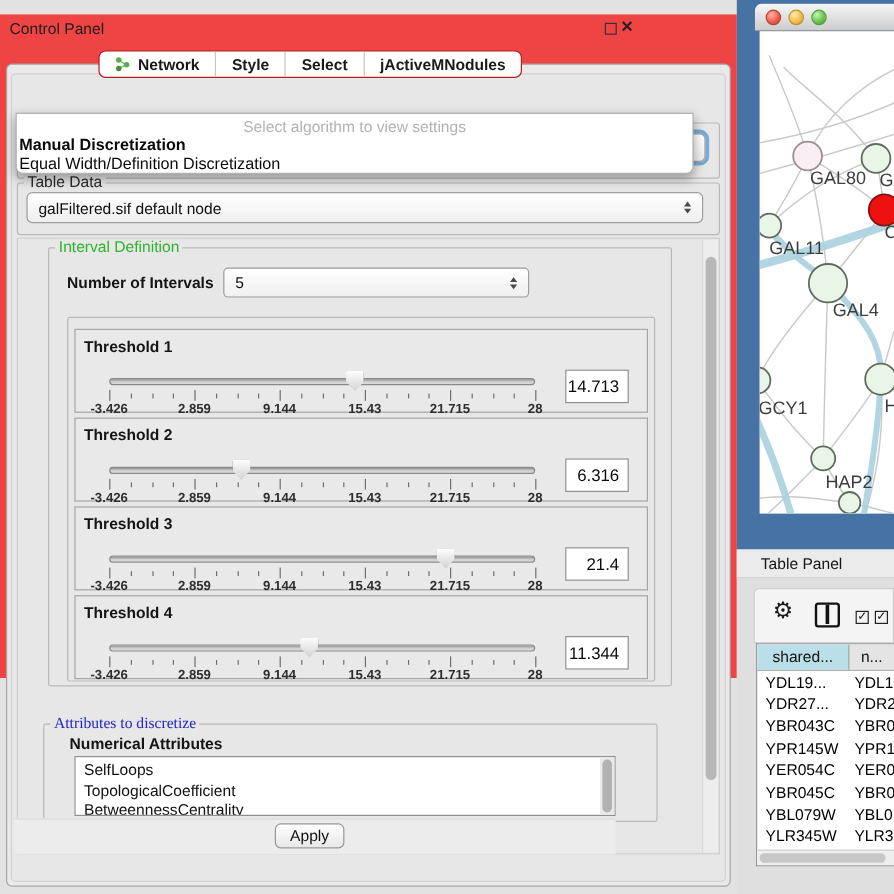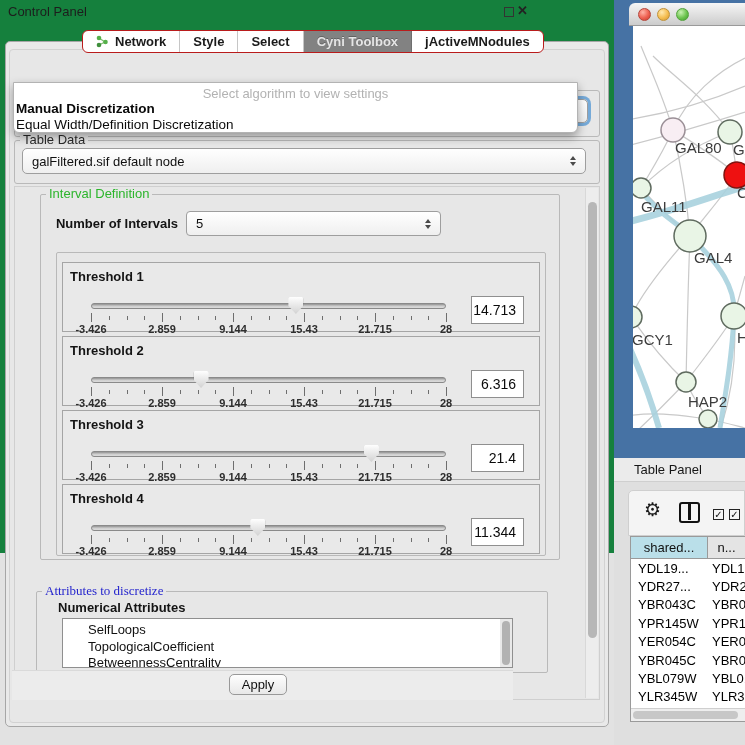--- a/index.html
+++ b/index.html
@@ -1,21 +1,21 @@
 <!DOCTYPE html>
 <html style="--selected-tab-bg: #828282; --group-title-green: #2cb52c; --group-title-blue: #2424cd; --header-blue: #badfe9; --node-green: #e9f5e6; --node-pink: #f8eef3; --node-red: #ee1111; --edge-gray: #c9c9c9; --edge-teal: #a9d2de;"><head>
 <meta charset="utf-8">
 <style>
   * { margin:0; padding:0; box-sizing:border-box; }
   html,body { width:745px; height:745px; overflow:hidden;
     font-family:"Liberation Sans", sans-serif; background:#e2e2e2; }
   .screen { position:relative; width:745px; height:745px; background:#e2e2e2; }
 
   
-  .control-panel { position:absolute; left:0; top:0; width:614px; height:553px; background:#15803d; }
+  .control-panel { position:absolute; left:0; top:12px; width:614px; height:553px; background:#ef4444; }
   .cp-titlebar { position:absolute; left:0; top:0; width:614px; height:24px; }
   .cp-title { position:absolute; left:8px; top:4px; font-size:13px; color:#1d1d1d; }
   .float-btn { position:absolute; left:504px; top:7px; width:10px; height:10px; border:1.5px solid #333; background:transparent; }
   .close-btn { position:absolute; left:517px; top:3px; font-size:13px; font-weight:bold; color:#222; }
 
   
   .seg-bar { position:absolute; display:flex; background:#fff; border:1px solid #b91c1c; border-radius:6px; overflow:hidden; }
   .seg { display:flex; align-items:center; gap:6px; padding:0 13px; font-size:13px; font-weight:600; color:#1a1a1a;
          border-right:1px solid #c6c6c6; white-space:nowrap; }
   .seg:last-child { border-right:none; }
@@ -73,21 +73,21 @@
   .ticks { position:absolute; left:0; top:14px; width:100%; height:9px; }
   .tick { position:absolute; top:3px; width:1px; height:4px; background:#6e6e6e; }
   .tick.major { top:0; height:9px; }
   .tick-labels { position:absolute; left:0; top:24px; width:100%; height:12px; }
   .tick-label { position:absolute; transform:translateX(-50%); font-size:11px; font-weight:bold; color:#2e2e2e; white-space:nowrap; }
   .value-box { position:absolute; left:408px; top:33px; width:53px; height:28px; background:#fff; border:1px solid #8f8f8f;
     font-size:14px; color:#0a0a0a; text-align:right; padding-right:7px; line-height:26px; }
 
   
   .attr-list { position:absolute; left:62px; top:618px; width:451px; height:50px; background:#fff; border:1px solid #8f8f8f; overflow:hidden; }
-  .attr-item { font-size:13px; color:#111; padding-left:25px; line-height:16.5px; }
+  .attr-item { font-size:13px; color:#111; padding-left:7px; line-height:16.5px; }
   .attr-list .pad { height:3px; }
   .list-scrollbar { position:absolute; left:500px; top:619px; width:12px; height:48px; background:#e9e9e9; }
   .list-thumb { position:absolute; left:2px; top:2px; width:8px; height:44px; background:#b2b2b2; border-radius:4px; }
 
   .apply-strip { position:absolute; left:12px; top:670px; width:501px; height:30px; background:#ececec; border-top:1px solid #dadada; }
   .apply-btn { position:absolute; left:229px; top:674px; width:58px; height:21px; background:linear-gradient(#fefefe,#e8e8e8);
     border:1px solid #999; border-radius:5px; font-size:13px; color:#111; text-align:center; line-height:19px; }
 
   
   .network-frame { position:absolute; left:614px; top:0; width:131px; height:458px; background:#4672a4; }
@@ -149,23 +149,20 @@
           <circle cx="3" cy="10" r="2.3" fill="#3f8f3c"></circle>
           <circle cx="9.5" cy="7" r="2.3" fill="#55b04a"></circle>
         </svg>
         <span>Network</span>
       </div>
       <div class="seg">
         <span>Style</span>
       </div>
       <div class="seg">
         <span>Select</span>
-      </div>
-      <div class="seg selected">
-        <span>Cyni Toolbox</span>
       </div>
       <div class="seg">
         <span>jActiveMNodules</span>
       </div>
     </div>
 
     <div class="groupbox" style="left:14px; top:90px; width:586px; height:47px;"></div>
     <span class="group-title gt-dgreen" style="left:20px; top:83px;">Discretization Algorithm</span>
     <div class="combo focus-ring" style="left:22px; top:99px; width:566px; height:24px; z-index:10;">
       <span class="arrows">

